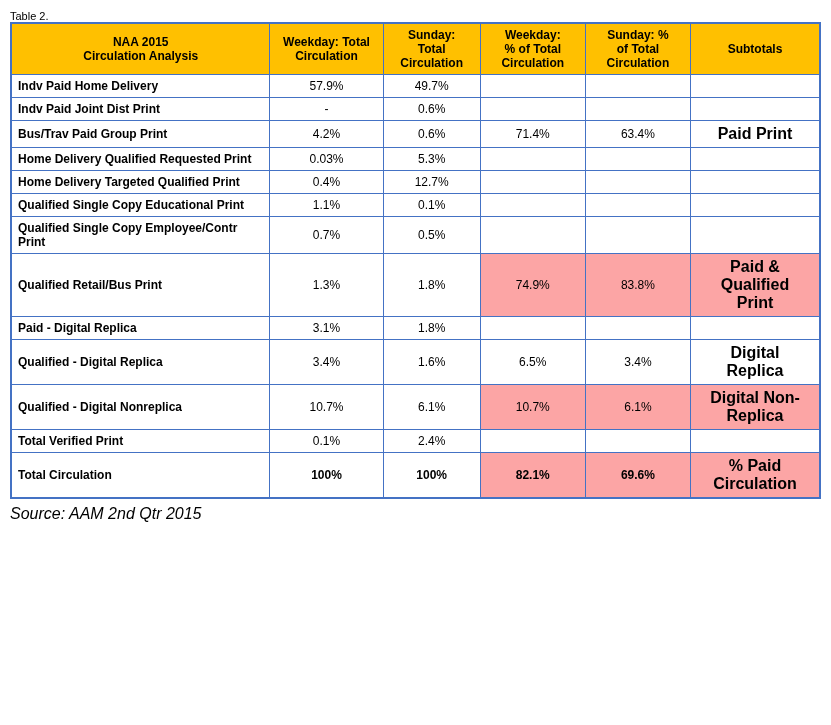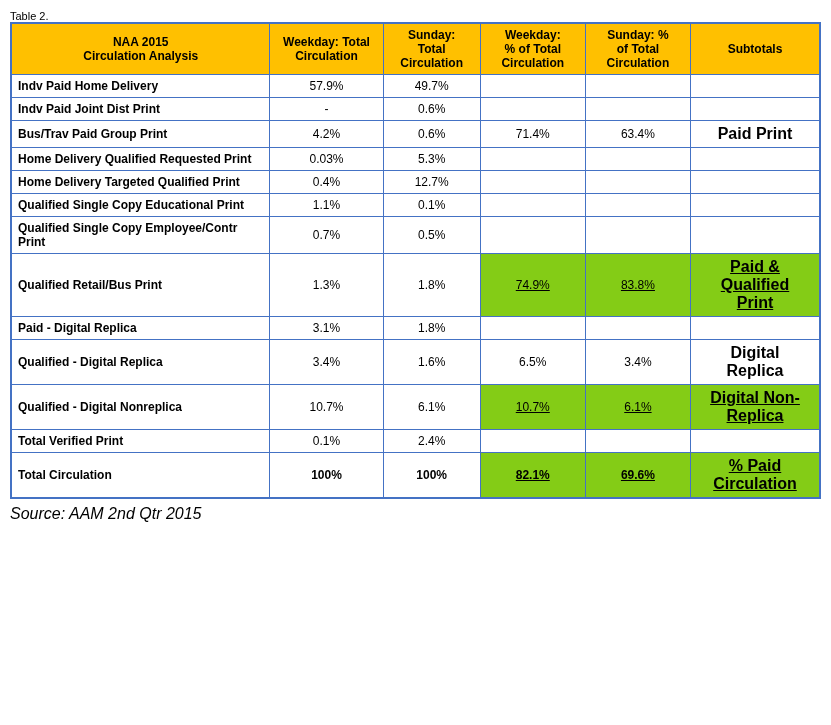--- a/index.html
+++ b/index.html
@@ -42,22 +42,21 @@
     }
     .row-value {
       text-align: center;
     }
     .subtotal-cell {
       text-align: center;
       font-weight: bold;
       font-size: 16px;
     }
     .highlight-peach {
-      background-color: #84cc16;
-      text-decoration: underline;
+      background-color: #fca5a5;
     }
     .source-text {
       font-style: italic;
       margin-top: 6px;
       font-size: 16px;
     }
     .bold-row td {
       font-weight: bold;
     }
   </style>

